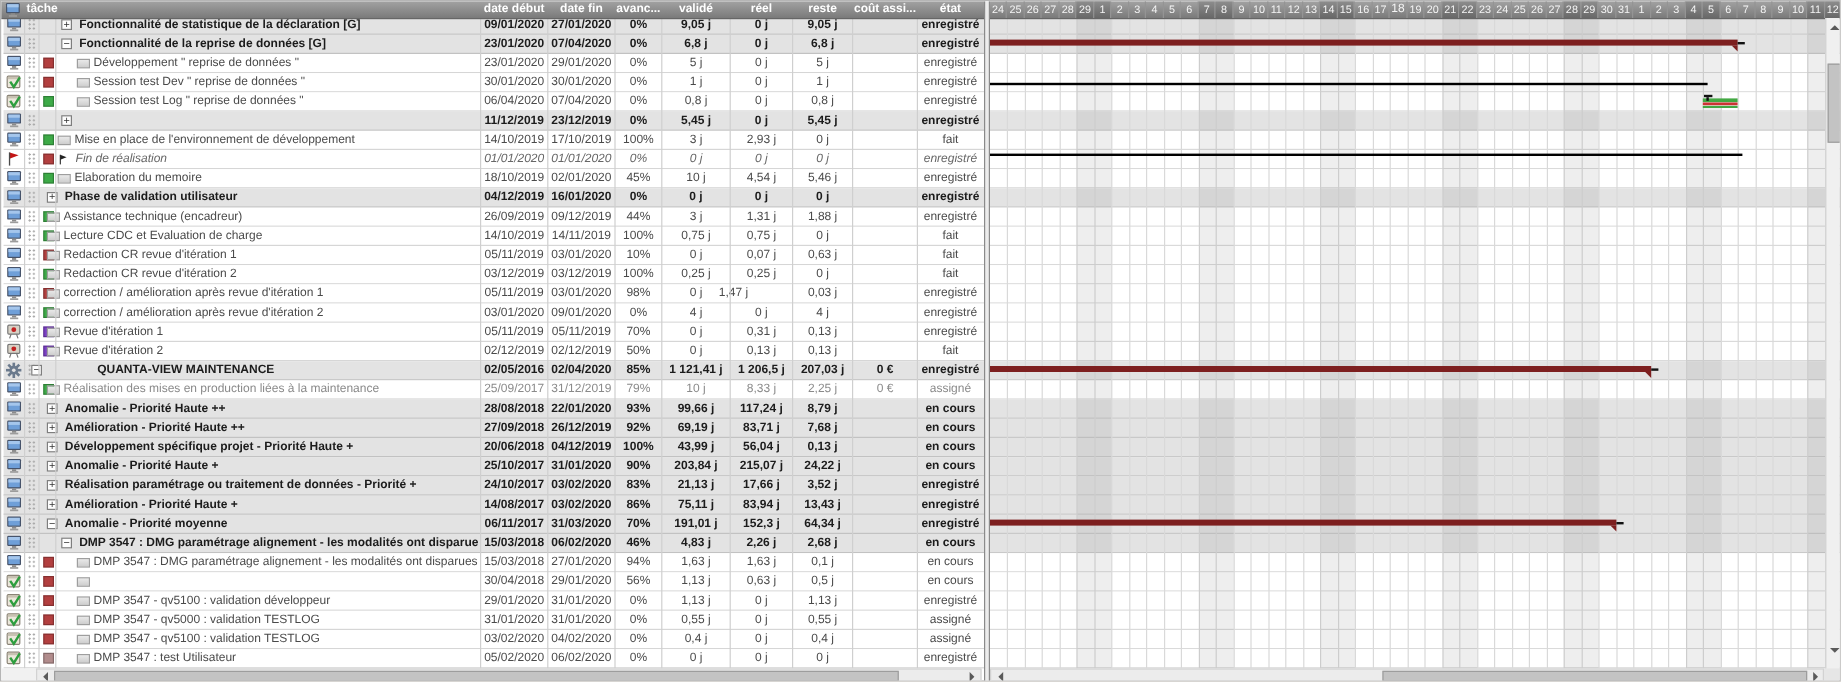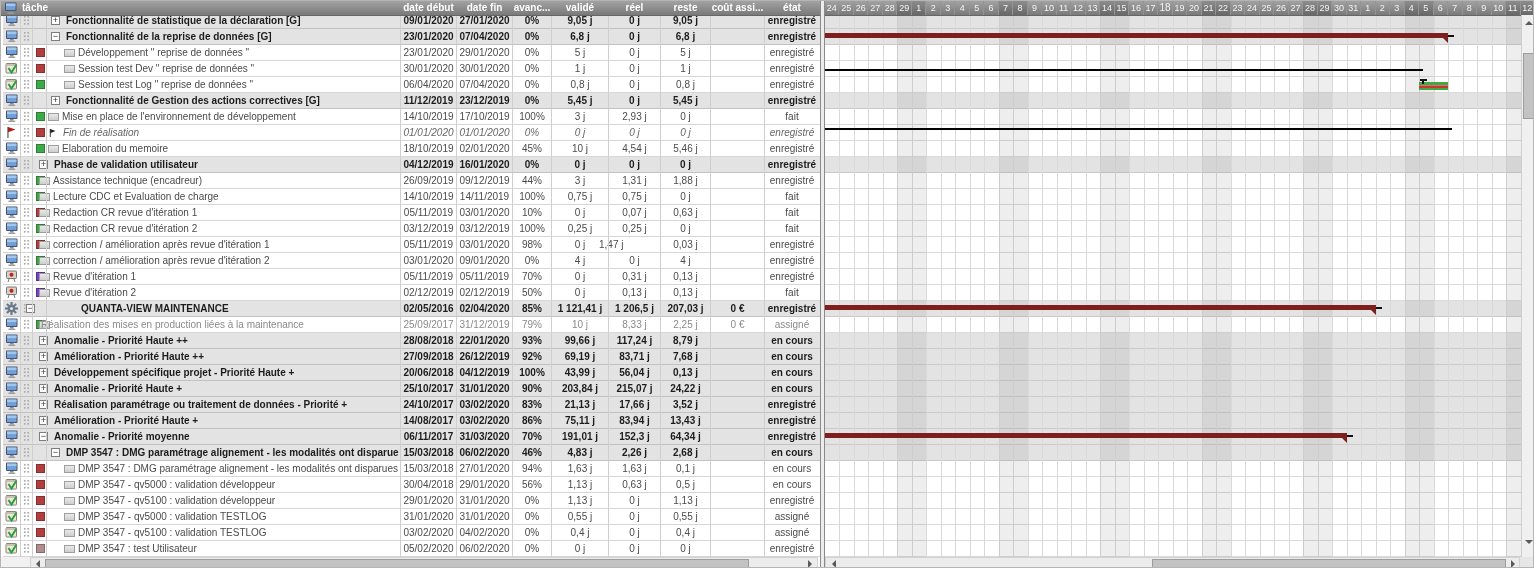--- a/index.html
+++ b/index.html
@@ -234,21 +234,20 @@
     <div style="position: absolute; left: 2px; top: 92px; width: 817px; height: 16px; background: rgb(227, 227, 227); border-bottom: 1px solid rgb(194, 194, 194); box-sizing: border-box; z-index: 4;">
       <div style="position: absolute; left: 2px; top: 1px; width: 14px; height: 13px;"><svg width="14" height="13" viewBox="0 0 14 13">
           <rect x="1" y="0.5" width="11.5" height="8.5" rx="1" fill="#46536a"></rect>
           <rect x="2" y="1.5" width="9.5" height="6.5" fill="#6f9fd8"></rect>
           <rect x="2" y="1.5" width="9.5" height="2.6" fill="#a5c6ec"></rect>
           <rect x="5" y="9" width="3.5" height="1.6" fill="#8b8b8b"></rect>
           <rect x="3.4" y="10.6" width="6.8" height="1.4" fill="#9c9c9c"></rect>
         </svg></div>
       <div style="position: absolute; left: 20px; top: 2px; width: 7px; height: 11px; background-image: radial-gradient(rgb(171, 171, 171) 0.9px, transparent 1px); background-size: 3.5px 3.5px;"></div>
       <div style="position: absolute; left: 48px; top: 3px; width: 9px; height: 9px; background: rgb(253, 253, 253); border: 1px solid rgb(126, 126, 126); box-sizing: border-box; font-size: 9px; line-height: 7px; text-align: center; color: rgb(51, 51, 51);">+</div>
-      <div style="position: absolute; left: 63px; top: 0px; width: 333px; height: 16px; line-height: 16px; white-space: nowrap; overflow: hidden; color: rgb(28, 28, 28); font-weight: 700; font-style: normal;">Fonctionnalité de Gestion des actions correctives [G]</div>
       <div style="position: absolute; left: 398px; top: 0px; width: 55px; height: 16px; line-height: 16px; text-align: center; white-space: nowrap; overflow: hidden; color: rgb(28, 28, 28); font-weight: 700; font-style: normal;">11/12/2019</div>
       <div style="position: absolute; left: 454px; top: 0px; width: 55px; height: 16px; line-height: 16px; text-align: center; white-space: nowrap; overflow: hidden; color: rgb(28, 28, 28); font-weight: 700; font-style: normal;">23/12/2019</div>
       <div style="position: absolute; left: 510px; top: 0px; width: 38px; height: 16px; line-height: 16px; text-align: center; white-space: nowrap; overflow: hidden; color: rgb(28, 28, 28); font-weight: 700; font-style: normal;">0%</div>
       <div style="position: absolute; left: 549px; top: 0px; width: 56px; height: 16px; line-height: 16px; text-align: center; white-space: nowrap; overflow: hidden; color: rgb(28, 28, 28); font-weight: 700; font-style: normal;">5,45 j</div>
       <div style="position: absolute; left: 606px; top: 0px; width: 51px; height: 16px; line-height: 16px; text-align: center; white-space: nowrap; overflow: hidden; color: rgb(28, 28, 28); font-weight: 700; font-style: normal;">0 j</div>
       <div style="position: absolute; left: 658px; top: 0px; width: 49px; height: 16px; line-height: 16px; text-align: center; white-space: nowrap; overflow: hidden; color: rgb(28, 28, 28); font-weight: 700; font-style: normal;">5,45 j</div>
       <div style="position: absolute; left: 708px; top: 0px; width: 53px; height: 16px; line-height: 16px; text-align: center; white-space: nowrap; overflow: hidden; color: rgb(28, 28, 28); font-weight: 700; font-style: normal;"></div>
       <div style="position: absolute; left: 762px; top: 0px; width: 54px; height: 16px; line-height: 16px; text-align: center; white-space: nowrap; overflow: hidden; color: rgb(28, 28, 28); font-weight: 700; font-style: normal;">enregistré</div>
     </div>
     <div style="position: absolute; left: 824px; top: 92px; width: 710px; height: 16px; background: rgb(227, 227, 227); border-bottom: 1px solid rgb(201, 201, 201); box-sizing: border-box; z-index: 1;"></div>
@@ -541,21 +540,21 @@
       <div style="position: absolute; left: 2px; top: 1px; width: 14px; height: 13px;"><svg width="14" height="13" viewBox="0 0 14 13">
           <rect x="1" y="0.5" width="11.5" height="8.5" rx="1" fill="#46536a"></rect>
           <rect x="2" y="1.5" width="9.5" height="6.5" fill="#6f9fd8"></rect>
           <rect x="2" y="1.5" width="9.5" height="2.6" fill="#a5c6ec"></rect>
           <rect x="5" y="9" width="3.5" height="1.6" fill="#8b8b8b"></rect>
           <rect x="3.4" y="10.6" width="6.8" height="1.4" fill="#9c9c9c"></rect>
         </svg></div>
       <div style="position: absolute; left: 20px; top: 2px; width: 7px; height: 11px; background-image: radial-gradient(rgb(171, 171, 171) 0.9px, transparent 1px); background-size: 3.5px 3.5px;"></div>
       <div style="position: absolute; left: 33px; top: 3px; width: 9px; height: 9px; background: rgb(61, 170, 71); border: 1px solid rgba(0, 0, 0, 0.25); box-sizing: border-box;"></div>
       <div style="position: absolute; left: 36px; top: 4px; width: 11px; height: 8px; background: linear-gradient(rgb(233, 233, 233), rgb(206, 206, 206)); border: 1px solid rgb(158, 158, 158); box-sizing: border-box;"></div>
-      <div style="position: absolute; left: 38px; top: 0px; width: 346px; height: 16px; line-height: 16px; white-space: nowrap; overflow: hidden; color: rgb(138, 138, 138); font-weight: 400; font-style: normal;">Réalisation des mises en production liées à la maintenance</div>
+      <div style="position: absolute; left: 50px; top: 0px; width: 346px; height: 16px; line-height: 16px; white-space: nowrap; overflow: hidden; color: rgb(138, 138, 138); font-weight: 400; font-style: normal;">Réalisation des mises en production liées à la maintenance</div>
       <div style="position: absolute; left: 398px; top: 0px; width: 55px; height: 16px; line-height: 16px; text-align: center; white-space: nowrap; overflow: hidden; color: rgb(138, 138, 138); font-weight: 400; font-style: normal;">25/09/2017</div>
       <div style="position: absolute; left: 454px; top: 0px; width: 55px; height: 16px; line-height: 16px; text-align: center; white-space: nowrap; overflow: hidden; color: rgb(138, 138, 138); font-weight: 400; font-style: normal;">31/12/2019</div>
       <div style="position: absolute; left: 510px; top: 0px; width: 38px; height: 16px; line-height: 16px; text-align: center; white-space: nowrap; overflow: hidden; color: rgb(138, 138, 138); font-weight: 400; font-style: normal;">79%</div>
       <div style="position: absolute; left: 549px; top: 0px; width: 56px; height: 16px; line-height: 16px; text-align: center; white-space: nowrap; overflow: hidden; color: rgb(138, 138, 138); font-weight: 400; font-style: normal;">10 j</div>
       <div style="position: absolute; left: 606px; top: 0px; width: 51px; height: 16px; line-height: 16px; text-align: center; white-space: nowrap; overflow: hidden; color: rgb(138, 138, 138); font-weight: 400; font-style: normal;">8,33 j</div>
       <div style="position: absolute; left: 658px; top: 0px; width: 49px; height: 16px; line-height: 16px; text-align: center; white-space: nowrap; overflow: hidden; color: rgb(138, 138, 138); font-weight: 400; font-style: normal;">2,25 j</div>
       <div style="position: absolute; left: 708px; top: 0px; width: 53px; height: 16px; line-height: 16px; text-align: center; white-space: nowrap; overflow: hidden; color: rgb(138, 138, 138); font-weight: 400; font-style: normal;">0 €</div>
       <div style="position: absolute; left: 762px; top: 0px; width: 54px; height: 16px; line-height: 16px; text-align: center; white-space: nowrap; overflow: hidden; color: rgb(138, 138, 138); font-weight: 400; font-style: normal;">assigné</div>
     </div>
     <div style="position: absolute; left: 824px; top: 316px; width: 710px; height: 16px; background: rgb(255, 255, 255); border-bottom: 1px solid rgb(218, 218, 218); box-sizing: border-box; z-index: 1;"></div>
@@ -751,21 +750,20 @@
     <div style="position: absolute; left: 824px; top: 460px; width: 710px; height: 16px; background: rgb(255, 255, 255); border-bottom: 1px solid rgb(218, 218, 218); box-sizing: border-box; z-index: 1;"></div>
     <div style="position: absolute; left: 2px; top: 476px; width: 817px; height: 16px; background: rgb(255, 255, 255); border-bottom: 1px solid rgb(214, 214, 214); box-sizing: border-box; z-index: 4;">
       <div style="position: absolute; left: 2px; top: 1px; width: 14px; height: 13px;"><svg width="14" height="13" viewBox="0 0 14 13">
           <rect x="1" y="1.5" width="10.5" height="9.5" rx="1" fill="#ece7db" stroke="#8a8376"></rect>
           <rect x="1.5" y="2" width="9.5" height="2" fill="#c8c2b2"></rect>
           <path d="M3.5 6 L6.5 10.5 L11.5 2.5" stroke="#2e9e3e" stroke-width="2" fill="none"></path>
         </svg></div>
       <div style="position: absolute; left: 20px; top: 2px; width: 7px; height: 11px; background-image: radial-gradient(rgb(171, 171, 171) 0.9px, transparent 1px); background-size: 3.5px 3.5px;"></div>
       <div style="position: absolute; left: 33px; top: 3px; width: 9px; height: 9px; background: rgb(178, 63, 63); border: 1px solid rgba(0, 0, 0, 0.25); box-sizing: border-box;"></div>
       <div style="position: absolute; left: 61px; top: 4px; width: 11px; height: 8px; background: linear-gradient(rgb(233, 233, 233), rgb(206, 206, 206)); border: 1px solid rgb(158, 158, 158); box-sizing: border-box;"></div>
-      <div style="position: absolute; left: 75px; top: 0px; width: 321px; height: 16px; line-height: 16px; white-space: nowrap; overflow: hidden; color: rgb(74, 74, 74); font-weight: 400; font-style: normal;">DMP 3547 - qv5000 : validation développeur</div>
       <div style="position: absolute; left: 398px; top: 0px; width: 55px; height: 16px; line-height: 16px; text-align: center; white-space: nowrap; overflow: hidden; color: rgb(74, 74, 74); font-weight: 400; font-style: normal;">30/04/2018</div>
       <div style="position: absolute; left: 454px; top: 0px; width: 55px; height: 16px; line-height: 16px; text-align: center; white-space: nowrap; overflow: hidden; color: rgb(74, 74, 74); font-weight: 400; font-style: normal;">29/01/2020</div>
       <div style="position: absolute; left: 510px; top: 0px; width: 38px; height: 16px; line-height: 16px; text-align: center; white-space: nowrap; overflow: hidden; color: rgb(74, 74, 74); font-weight: 400; font-style: normal;">56%</div>
       <div style="position: absolute; left: 549px; top: 0px; width: 56px; height: 16px; line-height: 16px; text-align: center; white-space: nowrap; overflow: hidden; color: rgb(74, 74, 74); font-weight: 400; font-style: normal;">1,13 j</div>
       <div style="position: absolute; left: 606px; top: 0px; width: 51px; height: 16px; line-height: 16px; text-align: center; white-space: nowrap; overflow: hidden; color: rgb(74, 74, 74); font-weight: 400; font-style: normal;">0,63 j</div>
       <div style="position: absolute; left: 658px; top: 0px; width: 49px; height: 16px; line-height: 16px; text-align: center; white-space: nowrap; overflow: hidden; color: rgb(74, 74, 74); font-weight: 400; font-style: normal;">0,5 j</div>
       <div style="position: absolute; left: 708px; top: 0px; width: 53px; height: 16px; line-height: 16px; text-align: center; white-space: nowrap; overflow: hidden; color: rgb(74, 74, 74); font-weight: 400; font-style: normal;"></div>
       <div style="position: absolute; left: 762px; top: 0px; width: 54px; height: 16px; line-height: 16px; text-align: center; white-space: nowrap; overflow: hidden; color: rgb(74, 74, 74); font-weight: 400; font-style: normal;">en cours</div>
     </div>
     <div style="position: absolute; left: 824px; top: 476px; width: 710px; height: 16px; background: rgb(255, 255, 255); border-bottom: 1px solid rgb(218, 218, 218); box-sizing: border-box; z-index: 1;"></div>

